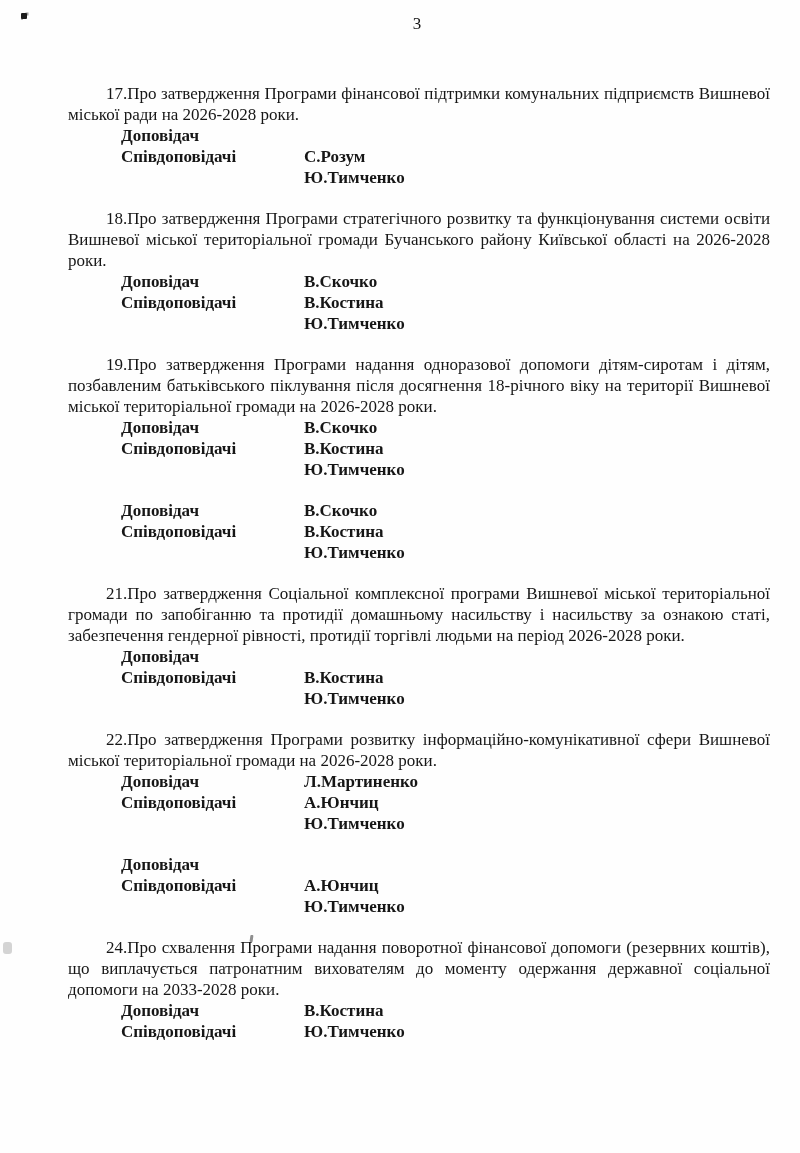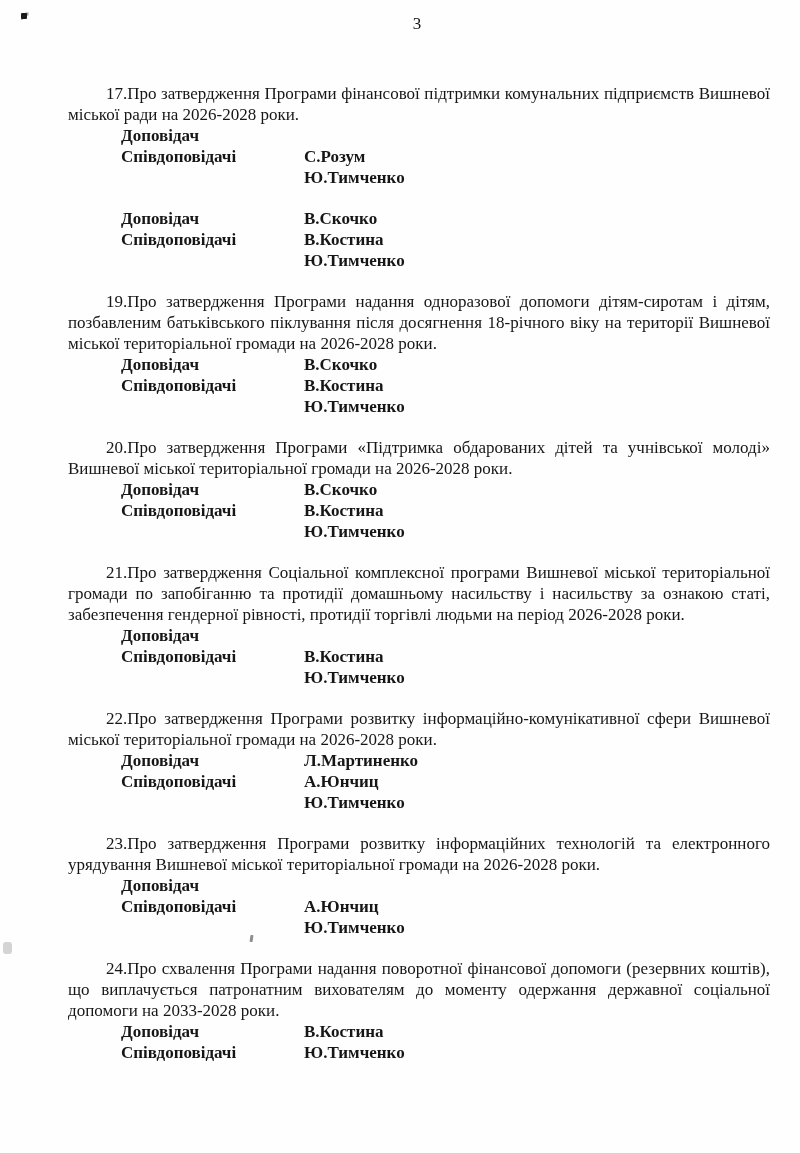--- a/index.html
+++ b/index.html
@@ -107,20 +107,21 @@
         <span class="label">Співдоповідачі</span>
         <span class="value">С.Розум</span>
       </div>
       <div class="row">
         <span class="label"></span>
         <span class="value">Ю.Тимченко</span>
       </div>
     </div>
 
     <div class="item">
+      <p class="title">18.Про затвердження Програми стратегічного розвитку та функціонування системи освіти Вишневої міської територіальної громади Бучанського району Київської області на 2026-2028 роки.</p>
       <div class="row">
         <span class="label">Доповідач</span>
         <span class="value">В.Скочко</span>
       </div>
       <div class="row">
         <span class="label">Співдоповідачі</span>
         <span class="value">В.Костина</span>
       </div>
       <div class="row">
         <span class="label"></span>
@@ -138,21 +139,20 @@
         <span class="label">Співдоповідачі</span>
         <span class="value">В.Костина</span>
       </div>
       <div class="row">
         <span class="label"></span>
         <span class="value">Ю.Тимченко</span>
       </div>
     </div>
 
     <div class="item">
-      <p class="title">20.Про затвердження Програми «Підтримка обдарованих дітей та учнівської молоді» Вишневої міської територіальної громади на 2026-2028 роки.</p>
       <div class="row">
         <span class="label">Доповідач</span>
         <span class="value">В.Скочко</span>
       </div>
       <div class="row">
         <span class="label">Співдоповідачі</span>
         <span class="value">В.Костина</span>
       </div>
       <div class="row">
         <span class="label"></span>
@@ -185,21 +185,20 @@
         <span class="label">Співдоповідачі</span>
         <span class="value">А.Юнчиц</span>
       </div>
       <div class="row">
         <span class="label"></span>
         <span class="value">Ю.Тимченко</span>
       </div>
     </div>
 
     <div class="item">
-      <p class="title">23.Про затвердження Програми розвитку інформаційних технологій та електронного урядування Вишневої міської територіальної громади на 2026-2028 роки.</p>
       <div class="row">
         <span class="label">Доповідач</span>
       </div>
       <div class="row">
         <span class="label">Співдоповідачі</span>
         <span class="value">А.Юнчиц</span>
       </div>
       <div class="row">
         <span class="label"></span>
         <span class="value">Ю.Тимченко</span>

